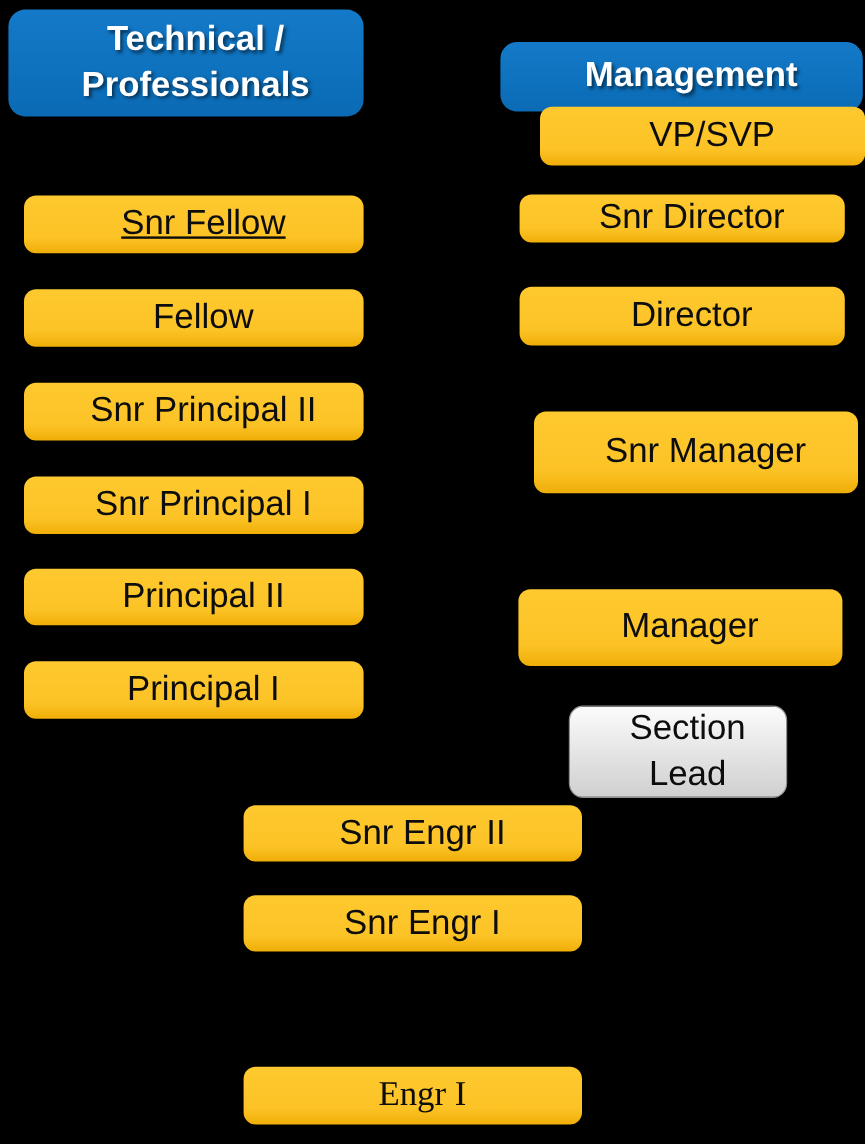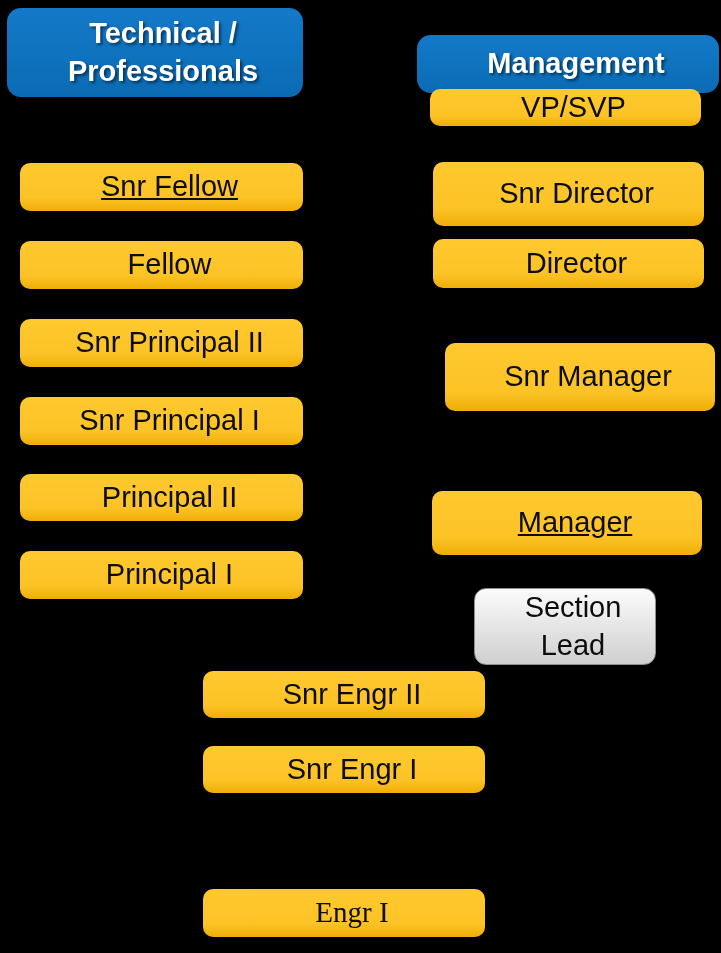--- a/index.html
+++ b/index.html
@@ -82,37 +82,37 @@
   </div>
 
   <div class="box level" style="left:20px; top:474px; width:283px; height:47px;">
     <span class="lbl">Principal II</span>
   </div>
 
   <div class="box level" style="left:20px; top:551px; width:283px; height:48px;">
     <span class="lbl">Principal I</span>
   </div>
 
-  <div class="box level" style="left:430px; top:89px; width:271px; height:37px;text-align:center;">
+  <div class="box level" style="left:450px; top:89px; width:271px; height:49px;text-align:center;">
     <span class="lbl">VP/SVP</span>
   </div>
 
-  <div class="box level" style="left:433px; top:162px; width:271px; height:64px;">
+  <div class="box level" style="left:433px; top:162px; width:271px; height:40px;">
     <span class="lbl">Snr Director</span>
   </div>
 
   <div class="box level" style="left:433px; top:239px; width:271px; height:49px;">
     <span class="lbl">Director</span>
   </div>
 
   <div class="box level" style="left:433px; top:343px; width:270px; height:68px;margin-left:12px;">
     <span class="lbl">Snr Manager</span>
   </div>
 
-  <div class="box level" style="left:432px; top:491px; width:270px; height:64px;text-decoration:underline;">
+  <div class="box level" style="left:432px; top:491px; width:270px; height:64px;">
     <span class="lbl">Manager</span>
   </div>
 
   <div class="box gray" style="left:474px; top:588px; width:182px; height:77px;">
     <span class="lbl narrow">Section Lead</span>
   </div>
 
   <div class="box level" style="left:203px; top:671px; width:282px; height:47px;">
     <span class="lbl">Snr Engr II</span>
   </div>

